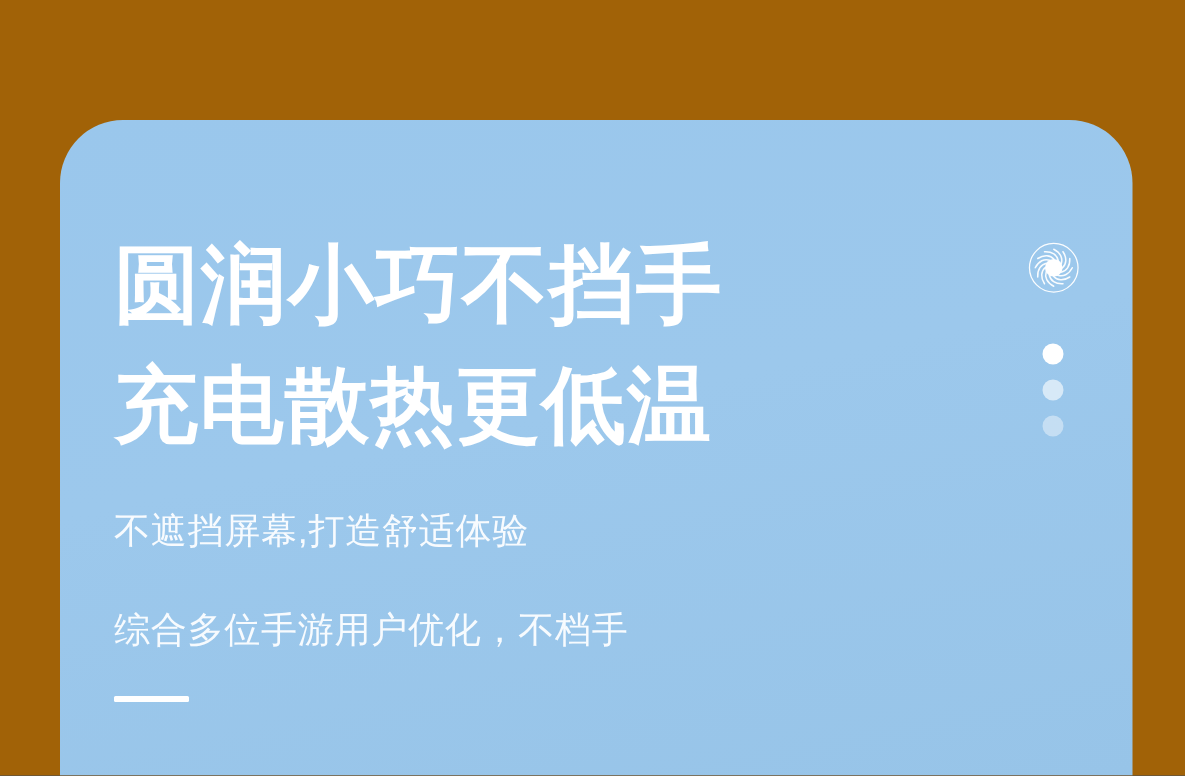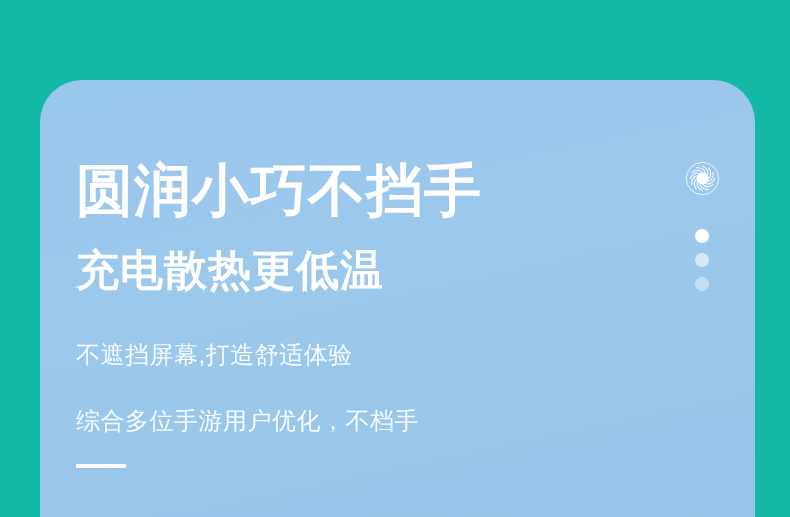--- a/index.html
+++ b/index.html
@@ -13,21 +13,21 @@
     height: 517px;
     overflow: hidden;
     font-family: "Liberation Sans", "DejaVu Sans", sans-serif;
     background: #24487f;
   }
 
   .stage {
     position: relative;
     width: 790px;
     height: 517px;
-    background: #14b8a6;
+    background: #a16207;
   }
 
   
   .feature-card {
     position: absolute;
     left: 40px;
     top: 80px;
     width: 715px;
     height: 437px;            
     background: linear-gradient(168deg, #9ac7ec 0%, #9cc8ec 45%, #97c4e8 100%);
@@ -47,21 +47,21 @@
     margin: 0;
     color: #ffffff;
     font-size: 57px;
     font-weight: bold;
     line-height: 80px;
     letter-spacing: 1px;
     white-space: nowrap;
   }
 
   .headline-line-2 {
-    font-size: 43px;
+    font-size: 56px;
   }
 
   .subhead {
     margin: 0;
     padding-top: 24px;
     color: #fbfdff;
     font-size: 24px;
     font-weight: normal;
     line-height: 42px;
     letter-spacing: 0.5px;

